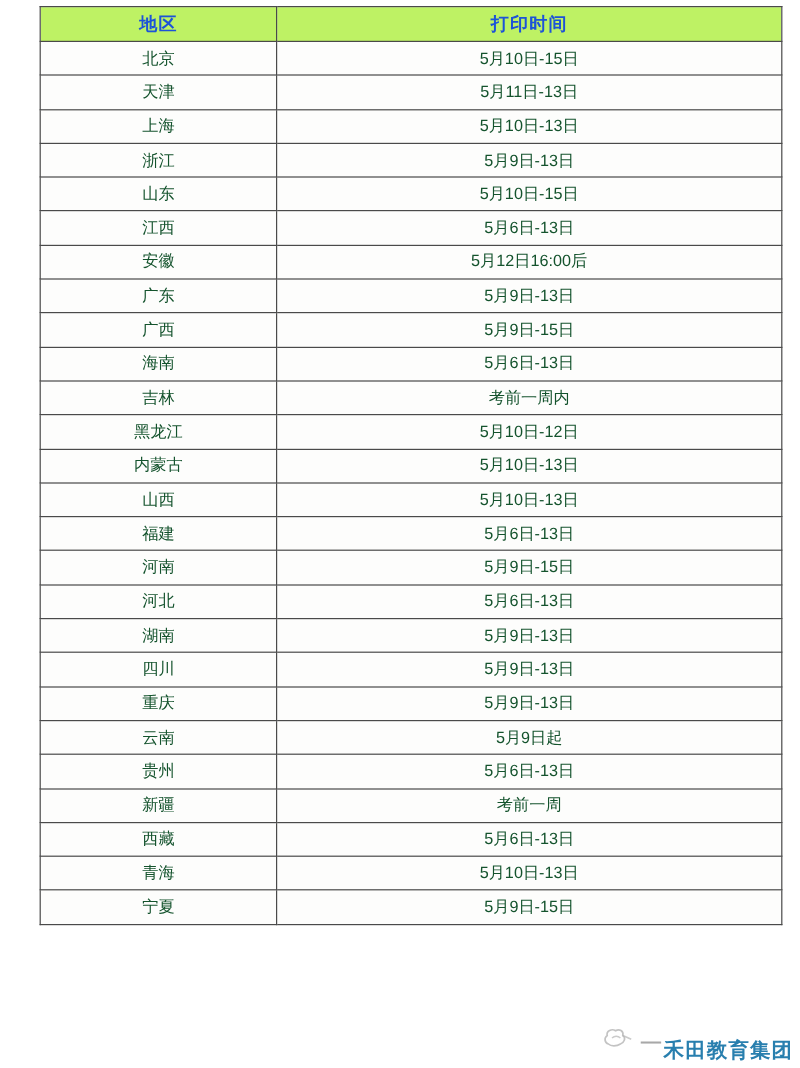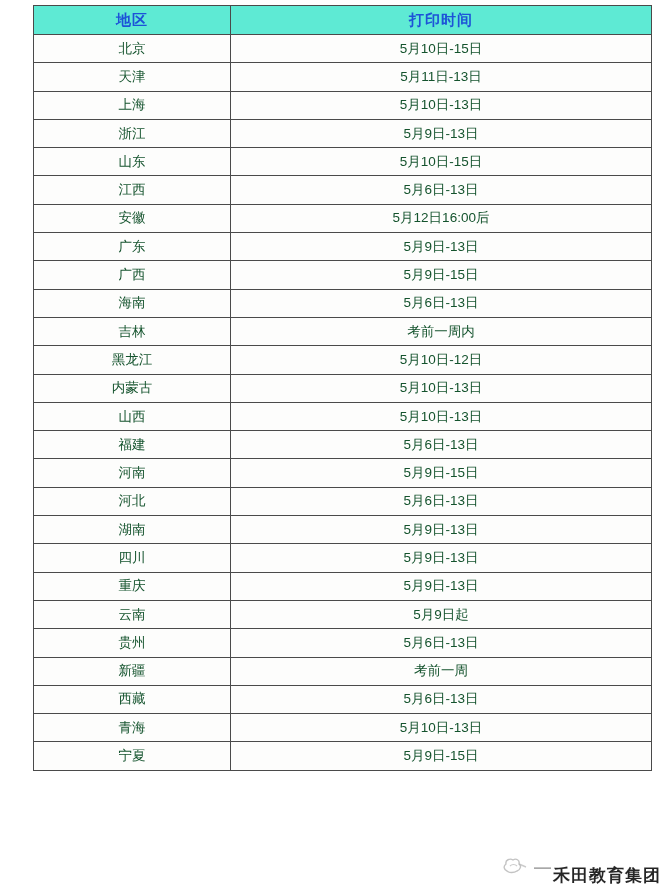--- a/index.html
+++ b/index.html
@@ -30,21 +30,21 @@
   table.schedule td {
     border: 1px solid #4a4a4a;
     text-align: center;
     vertical-align: middle;
     padding: 0;
     overflow: hidden;
     white-space: nowrap;
   }
   table.schedule th {
     height: 28px;
-    background: #5eead4;
+    background: #bef264;
     color: #1d53d8;
     font-size: 15px;
     font-weight: bold;
     letter-spacing: 1px;
   }
   table.schedule td {
     height: 27.3px;
     color: #14532d;
     font-size: 13.5px;
     background: #fdfdfc;
@@ -60,21 +60,21 @@
     align-items: center;
     gap: 4px;
     color: #8f8f8f;
     opacity: 0.85;
     pointer-events: none;
   }
   .watermark .wm-text {
     font-size: 17px;
     font-weight: bold;
     letter-spacing: 1px;
-    color: #000000;
+    color: #0369a1;
     margin-top: 16px;
   }
   .watermark .wm-dash {
     font-size: 17px;
     font-weight: bold;
     color: #9a9a9a;
     margin-right: -2px;
   }
   .wm-icon { display: inline-block; }
 </style>

